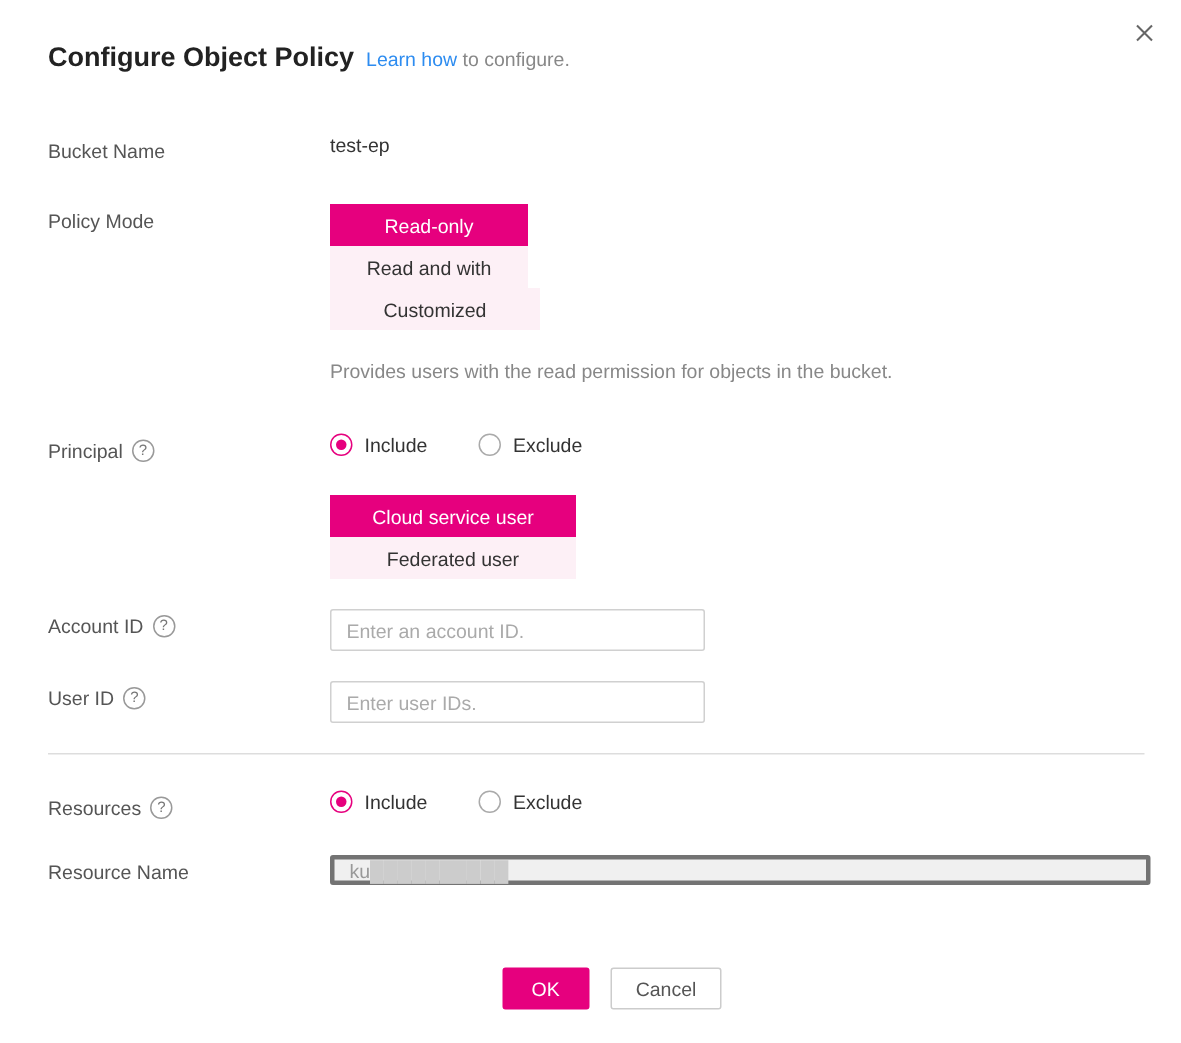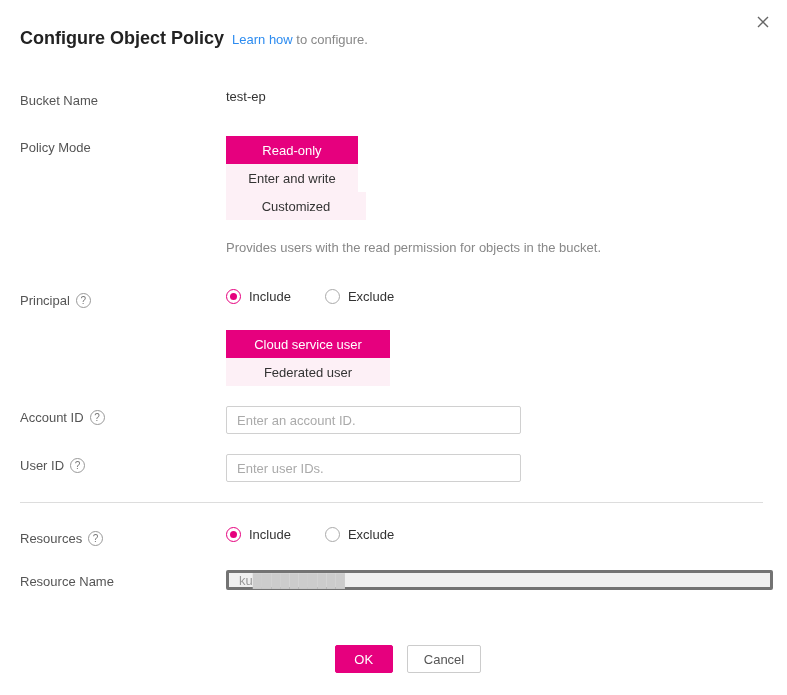--- a/index.html
+++ b/index.html
@@ -8,21 +8,21 @@
       padding: 0;
       font-family: -apple-system, BlinkMacSystemFont, "Segoe UI", Arial, sans-serif;
       font-size: 13px;
       color: #333;
       background: #fff;
       width: 787px;
       height: 695px;
       position: relative;
     }
     .dialog {
-      padding: 28px 24px 0 20px;
+      padding: 28px 24px 0 32px;
     }
     .close-btn {
       position: absolute;
       top: 14px;
       right: 16px;
       width: 16px;
       height: 16px;
       cursor: pointer;
       color: #666;
     }
@@ -41,21 +41,20 @@
     .learn-how {
       color: #2d8cf0;
       font-size: 13px;
       cursor: pointer;
     }
     .gray-tail { color: #888; }
     .row {
       display: flex;
       align-items: flex-start;
       margin-bottom: 28px;
-      gap: 18px;
     }
     .label-col {
       width: 188px;
       flex-shrink: 0;
       color: #555;
       padding-top: 4px;
       display: flex;
       align-items: center;
       gap: 6px;
       font-size: 13px;
@@ -130,21 +129,21 @@
     .radio-inner {
       width: 7px;
       height: 7px;
       border-radius: 50%;
       background: transparent;
     }
     .radio-item.selected .radio-inner {
       background: #e6007e;
     }
     .text-input {
-      width: 295px;
+      width: 250px;
       height: 28px;
       border: 1px solid #d0d0d0;
       border-radius: 2px;
       padding: 0 10px;
       font-size: 13px;
       color: #333;
       outline: none;
     }
     .text-input::placeholder { color: #aaa; }
     .text-input-wide {
@@ -216,21 +215,21 @@
   <div class="row">
     <div class="label-col">Bucket Name</div>
     <div class="value-col">test-ep</div>
   </div>
 
   <div class="row" style="margin-bottom: 34px;">
     <div class="label-col">Policy Mode</div>
     <div class="value-col">
       <div class="seg-group">
         <div class="seg-btn active">Read-only</div>
-        <div class="seg-btn">Enter and write</div>
+        <div class="seg-btn">Read and with</div>
         <div class="seg-btn">Customized</div>
       </div>
       <div class="hint">Provides users with the read permission for objects in the bucket.</div>
     </div>
   </div>
 
   <div class="principal-block">
     <div class="row">
       <div class="label-col">
         <span>Principal</span>

